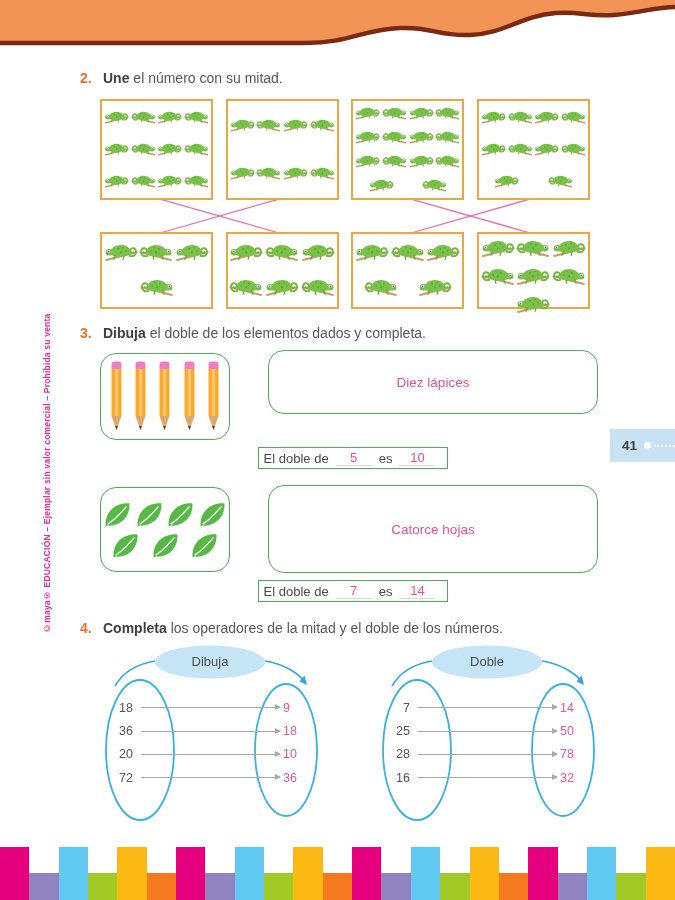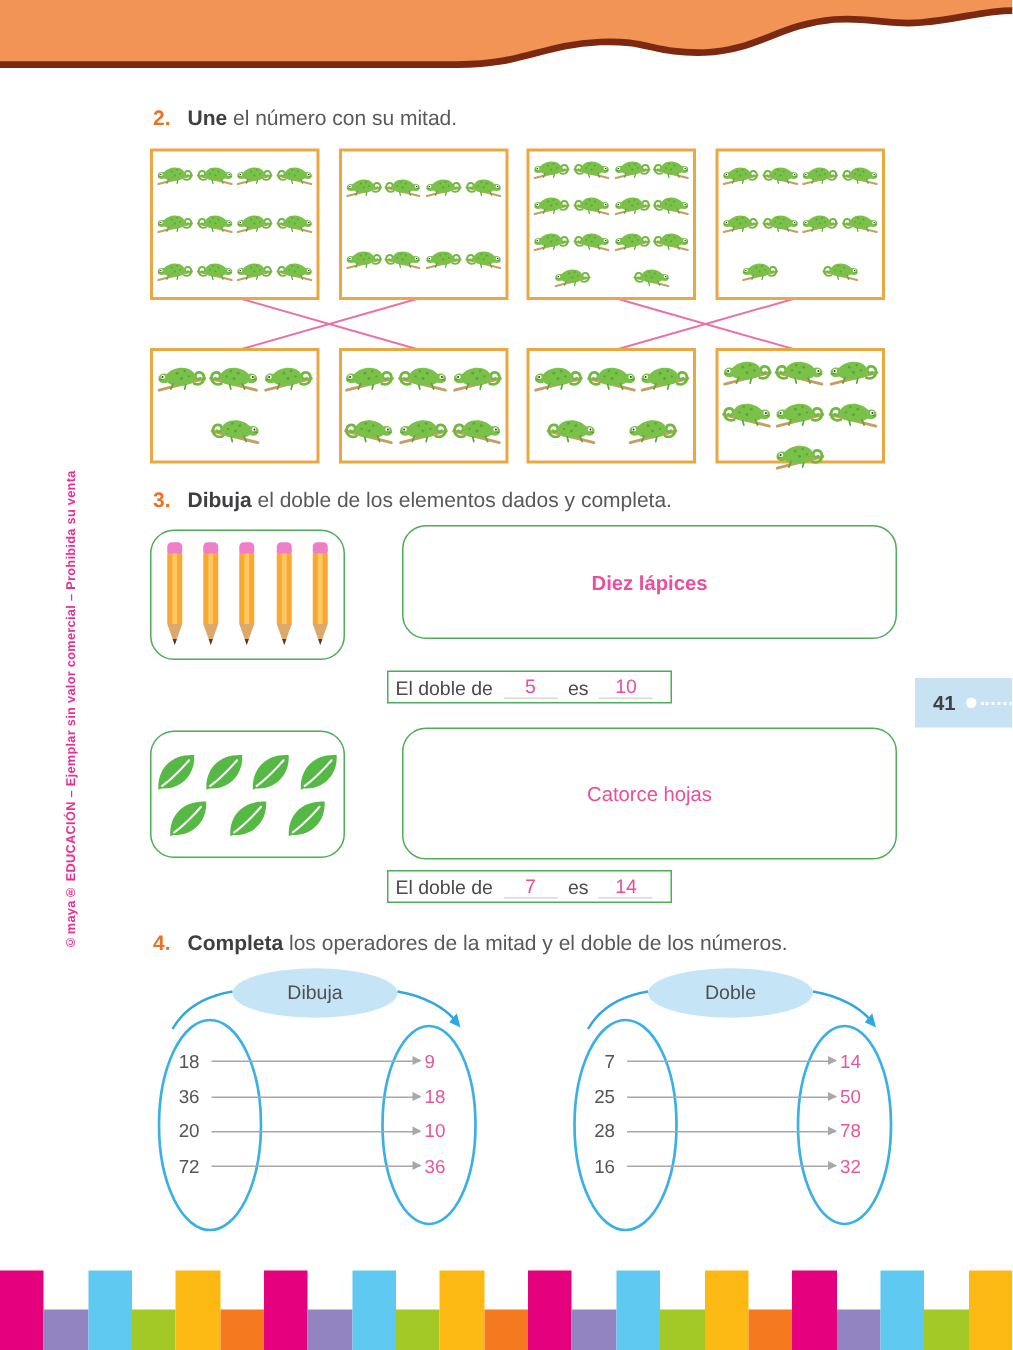--- a/index.html
+++ b/index.html
@@ -12,28 +12,28 @@
   .hdr-fill{fill:#F29455;stroke:none;}
   .hdr-line{fill:none;stroke:#7C2912;stroke-width:4.5;stroke-linecap:round;}
 
   
   .side-text{position:absolute;left:42px;top:293px;height:340px;
     writing-mode:vertical-rl;transform:rotate(180deg);
     color:#EC2C92;font-size:8.5px;font-weight:bold;letter-spacing:.2px;white-space:nowrap;}
   .side-text b{font-weight:800;}
 
   
-  .page-badge{position:absolute;left:610px;top:452px;width:65px;height:33px;
+  .page-badge{position:absolute;left:610px;top:429px;width:65px;height:33px;
     background:#C7E2F2;display:flex;align-items:center;padding-left:12px;box-sizing:border-box;}
   .badge-num{color:#414042;font-size:13.5px;font-weight:bold;}
   .badge-dot{width:7px;height:7px;border-radius:50%;background:#fff;margin-left:7px;flex:none;}
   .badge-dots{flex:1;height:0;border-top:2px dotted #fff;margin-left:3px;}
 
   
-  .heading{position:absolute;left:80px;font-size:14px;line-height:17px;color:#58585A;margin-left:22px;}
+  .heading{position:absolute;left:80px;font-size:14px;line-height:17px;color:#58585A;}
   .hnum{color:#E87325;font-weight:bold;display:inline-block;width:23px;}
   .heading b{color:#3F3F41;}
 
   
   #ex2{position:absolute;left:100px;top:99px;width:490px;height:210px;}
   #ex2-lines{position:absolute;left:0;top:0;z-index:0;}
   .box-row{display:flex;justify-content:space-between;position:relative;z-index:1;}
   #ex2-top{height:101px;}
   #ex2-bottom{position:absolute;left:0;top:133px;width:100%;height:77px;}
   .cham-box{width:113px;box-sizing:border-box;border:2px solid #EAA742;background:#fff;
@@ -371,21 +371,21 @@
       <svg class="icon-pencil">
         <use href="#sym-pencil"></use>
       </svg>
       <svg class="icon-pencil">
         <use href="#sym-pencil"></use>
       </svg>
       <svg class="icon-pencil">
         <use href="#sym-pencil"></use>
       </svg>
     </div>
-  <div class="answer-box" style="left:268px;top:350px;width:330px;height:76px;font-weight:bold;">
+  <div class="answer-box" style="left:268px;top:350px;width:330px;height:64px;">
     <span class="answer-text">Diez lápices</span>
   </div>
   <div class="sentence-box" style="left:258px;top:447px;width:190px;height:22px;">
     <span>El doble de</span>
     <span class="blank">5</span>
     <span>es</span>
     <span class="blank">10</span>
   </div>
 
   <div class="icon-box" style="left:100px;top:487px;width:130px;height:85px;">

